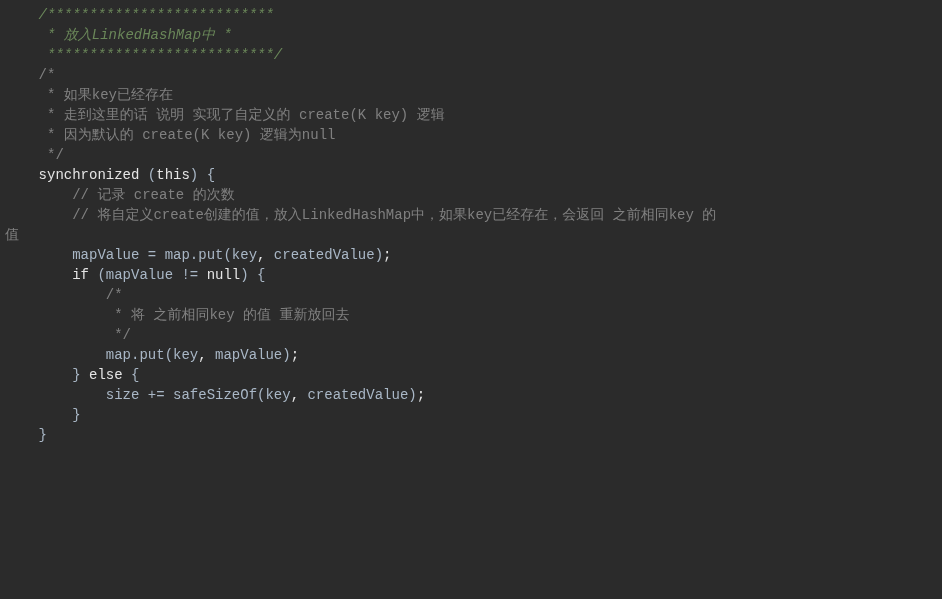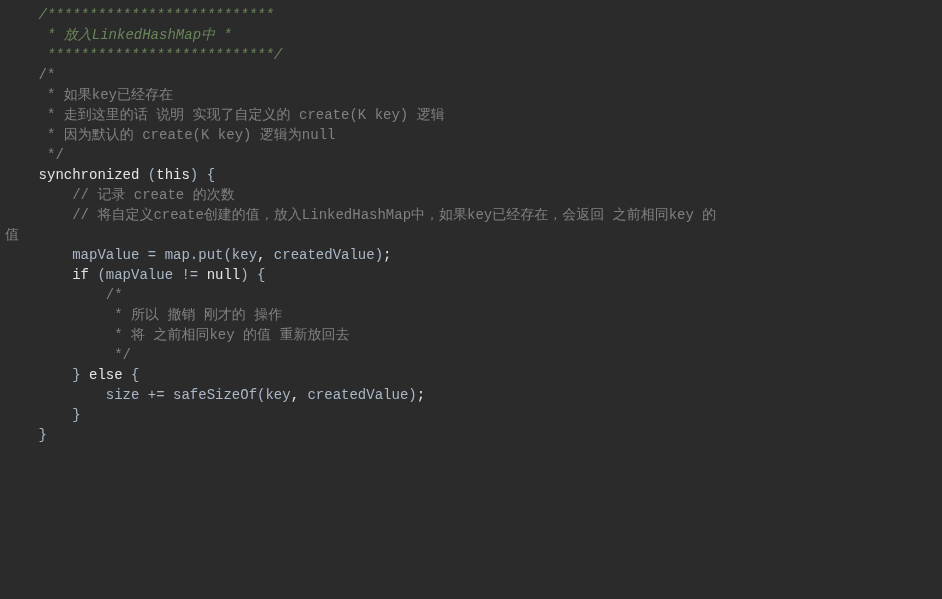--- a/index.html
+++ b/index.html
@@ -38,20 +38,20 @@
   <div class="line"><span class="c-gray">     * 因为默认的 create(K key) 逻辑为null</span></div>
   <div class="line"><span class="c-gray">     */</span></div>
   <div class="line"><span class="c-orange">    synchronized</span><span class="c-white"> (</span><span class="c-orange">this</span><span class="c-white">) {</span></div>
   <div class="line"><span class="c-gray">        // 记录 create 的次数</span></div>
   <div class="line"><span class="c-gray">        // 将自定义create创建的值，放入LinkedHashMap中，如果key已经存在，会返回 之前相同key 的</span></div>
   <div class="line"><span class="c-gray">值</span></div>
   <div class="line"><span class="c-white">        mapValue = map.put(key</span><span class="c-orange">,</span><span class="c-white"> createdValue)</span><span class="c-orange">;</span></div>
   <div class="line"><span class="c-white"></span></div>
   <div class="line"><span class="c-orange">        if</span><span class="c-white"> (mapValue != </span><span class="c-orange">null</span><span class="c-white">) {</span></div>
   <div class="line"><span class="c-gray">            /*</span></div>
-  <div class="line"><span class="c-gray">             * 所以 撤销 刚才的 操作</span></div>
   <div class="line"><span class="c-gray">             * 将 之前相同key 的值 重新放回去</span></div>
   <div class="line"><span class="c-gray">             */</span></div>
+  <div class="line"><span class="c-white">            map.put(key</span><span class="c-orange">,</span><span class="c-white"> mapValue)</span><span class="c-orange">;</span></div>
   <div class="line"><span class="c-white">        } </span><span class="c-orange">else</span><span class="c-white"> {</span></div>
   <div class="line"><span class="c-white">            size += safeSizeOf(key</span><span class="c-orange">,</span><span class="c-white"> createdValue)</span><span class="c-orange">;</span></div>
   <div class="line"><span class="c-white">        }</span></div>
   <div class="line"><span class="c-white">    }</span></div>
 </div>
 
 </body></html>

